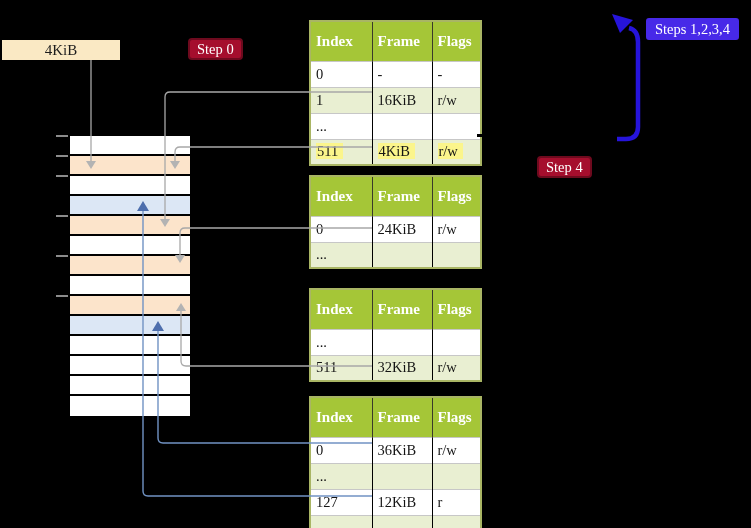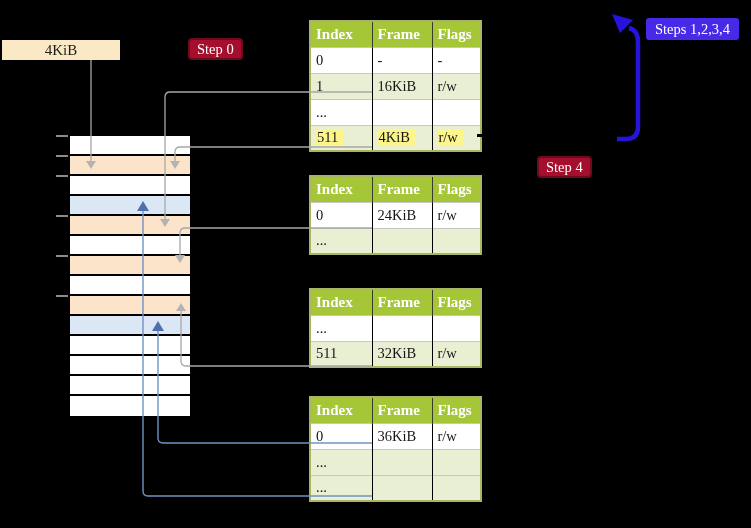--- a/index.html
+++ b/index.html
@@ -22,21 +22,21 @@
   .mrow{height:18px;border-bottom:2px solid #000;}
   .mrow:last-child{border-bottom:none;height:20px;}
   .mrow.white{background:#ffffff;}
   .mrow.peach{background:var(--peach);}
   .mrow.blue{background:var(--lblue);}
   .tick{position:absolute;left:56px;width:12px;height:2px;background:#8c8c8c;}
   
   table.pt{position:absolute;left:309px;border:2px solid var(--olive);
      border-collapse:collapse;background:#fff;table-layout:fixed;width:171px;}
   .pt th{background:var(--headGreen);color:#fff;font-weight:bold;text-align:left;
-     padding:0 0 0 5px;height:26px;font-size:15px;border-left:1px solid #3a3a2a;box-sizing:border-box;}
+     padding:0 0 0 5px;height:40px;font-size:15px;border-left:1px solid #3a3a2a;box-sizing:border-box;}
   .pt th:first-child{border-left:none;}
   .pt td{border-left:1px solid #000;border-top:1px solid #c7c7c7;padding:0 0 0 5px;
      height:26px;font-size:14.5px;color:#141414;box-sizing:border-box;background:#fff;}
   .pt td:first-child{border-left:none;}
   .pt tr.shade td{background:var(--shade);}
   .hl{background:var(--hlYellow);padding:0 5px 0 1px;}
   
   svg.overlay{position:absolute;left:0;top:0;pointer-events:none;}
   .dash{position:absolute;left:477px;top:134px;width:8px;height:3px;background:#000;}
 </style>
@@ -180,20 +180,25 @@
         <tr>
           <td>0</td>
           <td>36KiB</td>
           <td>r/w</td>
         </tr>
         <tr class="shade">
           <td>...</td>
           <td></td>
           <td></td>
         </tr>
+        <tr>
+          <td>127</td>
+          <td>12KiB</td>
+          <td>r</td>
+        </tr>
         <tr class="shade">
           <td>...</td>
           <td></td>
           <td></td>
         </tr>
       </tbody>
     </table>
 
   <div class="dash"></div>
 

